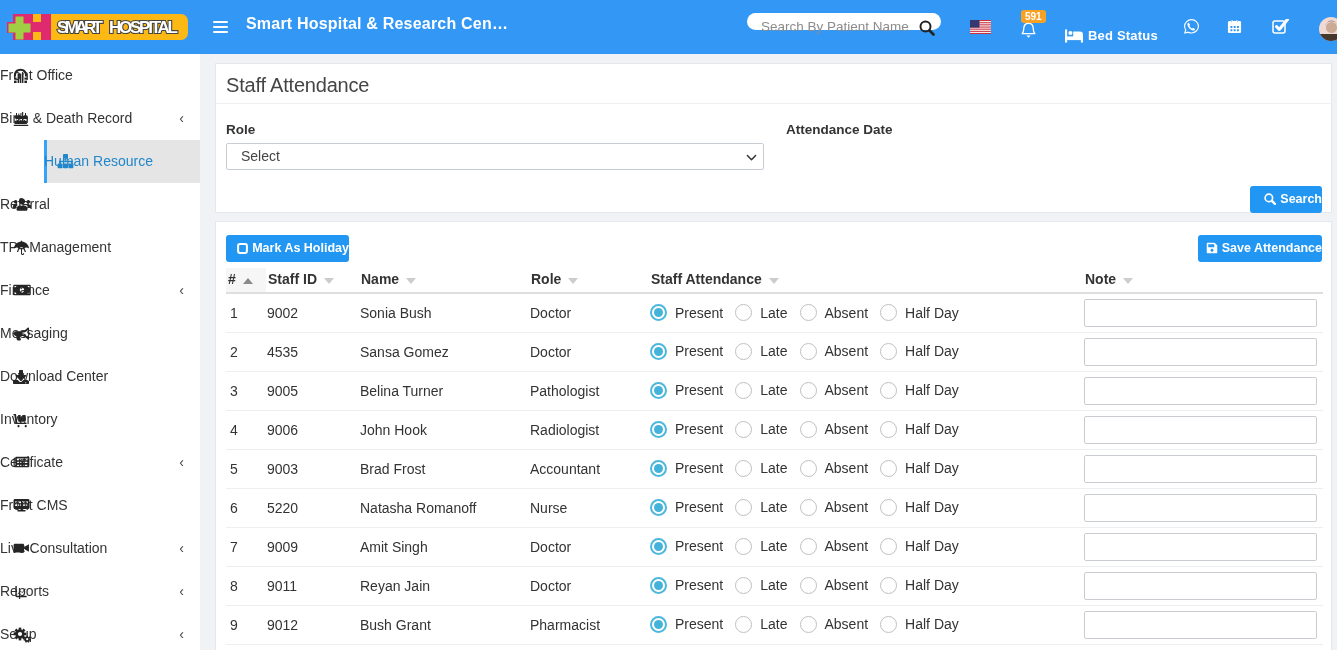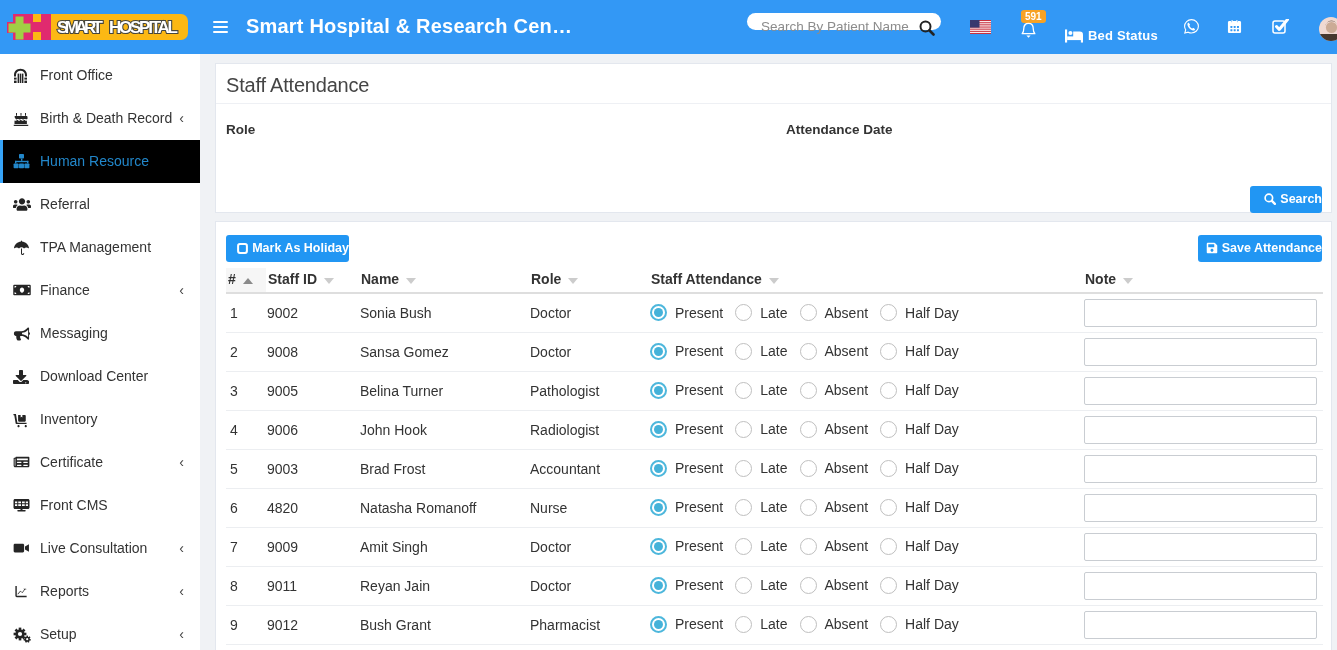--- a/index.html
+++ b/index.html
@@ -1,37 +1,37 @@
 <!DOCTYPE html>
 <html><head>
 <meta charset="utf-8">
 <style>
 * { margin:0; padding:0; box-sizing:border-box; }
 html,body { width:1337px; height:650px; overflow:hidden; font-family:"Liberation Sans",sans-serif; background:#f0f2f5; }
 .topbar { position:absolute; left:0; top:0; width:1337px; height:54px; background:#3398f5; z-index:5; }
 .logo { position:absolute; left:7px; top:13px; }
 .burger { position:absolute; left:213px; top:21px; width:15px; height:12px; }
 .burger div { height:2.4px; background:#fff; margin-bottom:2.4px; border-radius:1px; }
-.apptitle { position:absolute; left:246px; top:15px; color:#fff; font-size:20px; font-weight:bold; letter-spacing:0.2px; }
+.apptitle { position:absolute; left:246px; top:15px; color:#fff; font-size:16px; font-weight:bold; letter-spacing:0.2px; }
 .search { position:absolute; left:747px; top:13px; width:194px; height:17px; background:#fff; border-radius:14px; color:#8c8c8c; font-size:13.5px; line-height:28px; padding-left:14px; }
 .search svg { position:absolute; right:6px; top:7px; }
 .flag { position:absolute; left:970px; top:20px; }
 .bellwrap { position:absolute; left:1017px; top:9px; width:30px; height:38px; }
 .badge { position:absolute; left:4px; top:1px; background:#f7a224; color:#fff; font-size:10px; font-weight:bold; padding:1px 4px; border-radius:3px;text-align:center; }
 .bell { position:absolute; left:3px; top:13px; width:17px; height:17px; }
 .bedwrap { position:absolute; left:1065px; top:28px; color:#fff; font-size:13px; font-weight:bold; letter-spacing:0.2px; }
 .bedwrap svg { vertical-align:-3px; margin-right:5px; }
 .ticon { position:absolute; top:19px; }
 .avatar { position:absolute; left:1319px; top:17px; width:24px; height:24px; border-radius:50%; overflow:hidden; }
 
 .sidebar { position:absolute; left:0; top:54px; width:200px; height:596px; background:#fff; z-index:4; }
-.sitem { position:relative; height:43px; line-height:43px; color:#333; font-size:14px; padding-left:40px; cursor:default; }
+.sitem { position:relative; height:43px; line-height:43px; color:#333; font-size:14px; cursor:default; }
 .sitem .sic { position:absolute; left:13px; top:14px; width:18px; height:16px; line-height:0; }
 .sitem .chev { position:absolute; right:16px; top:0; color:#444; font-size:14px; }
-.sitem.active { background:#000000; color:#2287ca; box-shadow:inset 3px 0 0 #36a3f7; }
+.sitem.active { background:#e5e5e5; color:#2287ca; box-shadow:inset 3px 0 0 #36a3f7;margin-left:44px; }
 
 .main { position:absolute; left:200px; top:54px; width:1137px; height:596px; background:#f0f2f5; }
 .card { position:absolute; background:#fff; border:1px solid #e3e7ee; }
 .card1 { left:15px; top:9px; width:1117px; height:150px; }
 .card2 { left:15px; top:167px; width:1117px; height:500px; }
 .cardtitle { font-size:20px; color:#454545; letter-spacing:-0.2px; padding:8px 10px 5px 10px; line-height:26px; border-bottom:1px solid #eef0f4; }
 .flabel { position:absolute; font-size:13.5px; font-weight:bold; color:#333; }
 .fselect { position:absolute; left:10px; top:79px; width:538px; height:27px; border:1px solid #c8cdd4; border-radius:2px; background:#fff; font-size:14px; color:#444; line-height:25px; padding-left:14px; }
 .fselect svg { position:absolute; right:6px; top:8px; }
 .fdate { position:absolute; left:570px; top:79px; width:538px; height:27px; border:1px solid #c9cdd2; border-radius:2px; background:#ececec; font-size:14px; color:#555; line-height:25px; padding-left:12px; }
@@ -211,20 +211,25 @@
           <rect x="13.40" y="8.60" width="1.6" height="2.30" fill="#252525" transform="rotate(205.7 14.2 12.2)"></rect>
           <rect x="13.40" y="8.60" width="1.6" height="2.30" fill="#252525" transform="rotate(257.1 14.2 12.2)"></rect>
           <rect x="13.40" y="8.60" width="1.6" height="2.30" fill="#252525" transform="rotate(308.6 14.2 12.2)"></rect>
           <circle cx="14.2" cy="12.2" r="1.1" fill="#fff"></circle>
         </svg></span>Setup<span class="chev">‹</span></div>
 </div>
 <div class="main">
   <div class="card card1">
     <div class="cardtitle">Staff Attendance</div>
     <div class="flabel" style="left:10px; top:58px;">Role</div>
+    <div class="fselect">Select
+      <svg width="11" height="11" viewBox="0 0 12 12">
+          <path d="M1.5 3.8 L6 8.5 L10.5 3.8" fill="none" stroke="#333" stroke-width="1.6" stroke-linecap="round" stroke-linejoin="round"></path>
+        </svg>
+    </div>
     <div class="flabel" style="left:570px; top:58px;">Attendance Date</div>
     <div class="btn btnsearch"><svg width="12" height="12" viewBox="0 0 16 16">
           <circle cx="6.5" cy="6.5" r="5" fill="none" stroke="#fff" stroke-width="2.2"></circle>
           <line x1="10.5" y1="10.5" x2="14.5" y2="14.5" stroke="#fff" stroke-width="3" stroke-linecap="round"></line>
         </svg>Search</div>
   </div>
   <div class="card card2">
     <div class="btn btnholiday"><svg width="11" height="11" viewBox="0 0 12 12">
           <rect x="1.2" y="1.2" width="9.6" height="9.6" rx="2" fill="none" stroke="#fff" stroke-width="2.2"></rect>
         </svg>Mark As Holiday</div>
@@ -254,21 +259,21 @@
             <td>9002</td>
             <td>Sonia Bush</td>
             <td>Doctor</td>
             <td><span class="radio sel"></span><span class="rlabel">Present</span><span class="rgap"></span><span class="radio"></span><span class="rlabel">Late</span><span class="rgap"></span><span class="radio"></span><span class="rlabel">Absent</span><span class="rgap"></span><span class="radio"></span><span class="rlabel">Half Day</span></td>
             <td>
               <input class="note" style="">
             </td>
           </tr>
       <tr>
             <td class="c1">2</td>
-            <td>9008</td>
+            <td>4535</td>
             <td>Sansa Gomez</td>
             <td>Doctor</td>
             <td><span class="radio sel"></span><span class="rlabel">Present</span><span class="rgap"></span><span class="radio"></span><span class="rlabel">Late</span><span class="rgap"></span><span class="radio"></span><span class="rlabel">Absent</span><span class="rgap"></span><span class="radio"></span><span class="rlabel">Half Day</span></td>
             <td>
               <input class="note" style="">
             </td>
           </tr>
       <tr>
             <td class="c1">3</td>
             <td>9005</td>
@@ -294,21 +299,21 @@
             <td>9003</td>
             <td>Brad Frost</td>
             <td>Accountant</td>
             <td><span class="radio sel"></span><span class="rlabel">Present</span><span class="rgap"></span><span class="radio"></span><span class="rlabel">Late</span><span class="rgap"></span><span class="radio"></span><span class="rlabel">Absent</span><span class="rgap"></span><span class="radio"></span><span class="rlabel">Half Day</span></td>
             <td>
               <input class="note" style="">
             </td>
           </tr>
       <tr>
             <td class="c1">6</td>
-            <td>4820</td>
+            <td>5220</td>
             <td>Natasha Romanoff</td>
             <td>Nurse</td>
             <td><span class="radio sel"></span><span class="rlabel">Present</span><span class="rgap"></span><span class="radio"></span><span class="rlabel">Late</span><span class="rgap"></span><span class="radio"></span><span class="rlabel">Absent</span><span class="rgap"></span><span class="radio"></span><span class="rlabel">Half Day</span></td>
             <td>
               <input class="note" style="">
             </td>
           </tr>
       <tr>
             <td class="c1">7</td>
             <td>9009</td>

